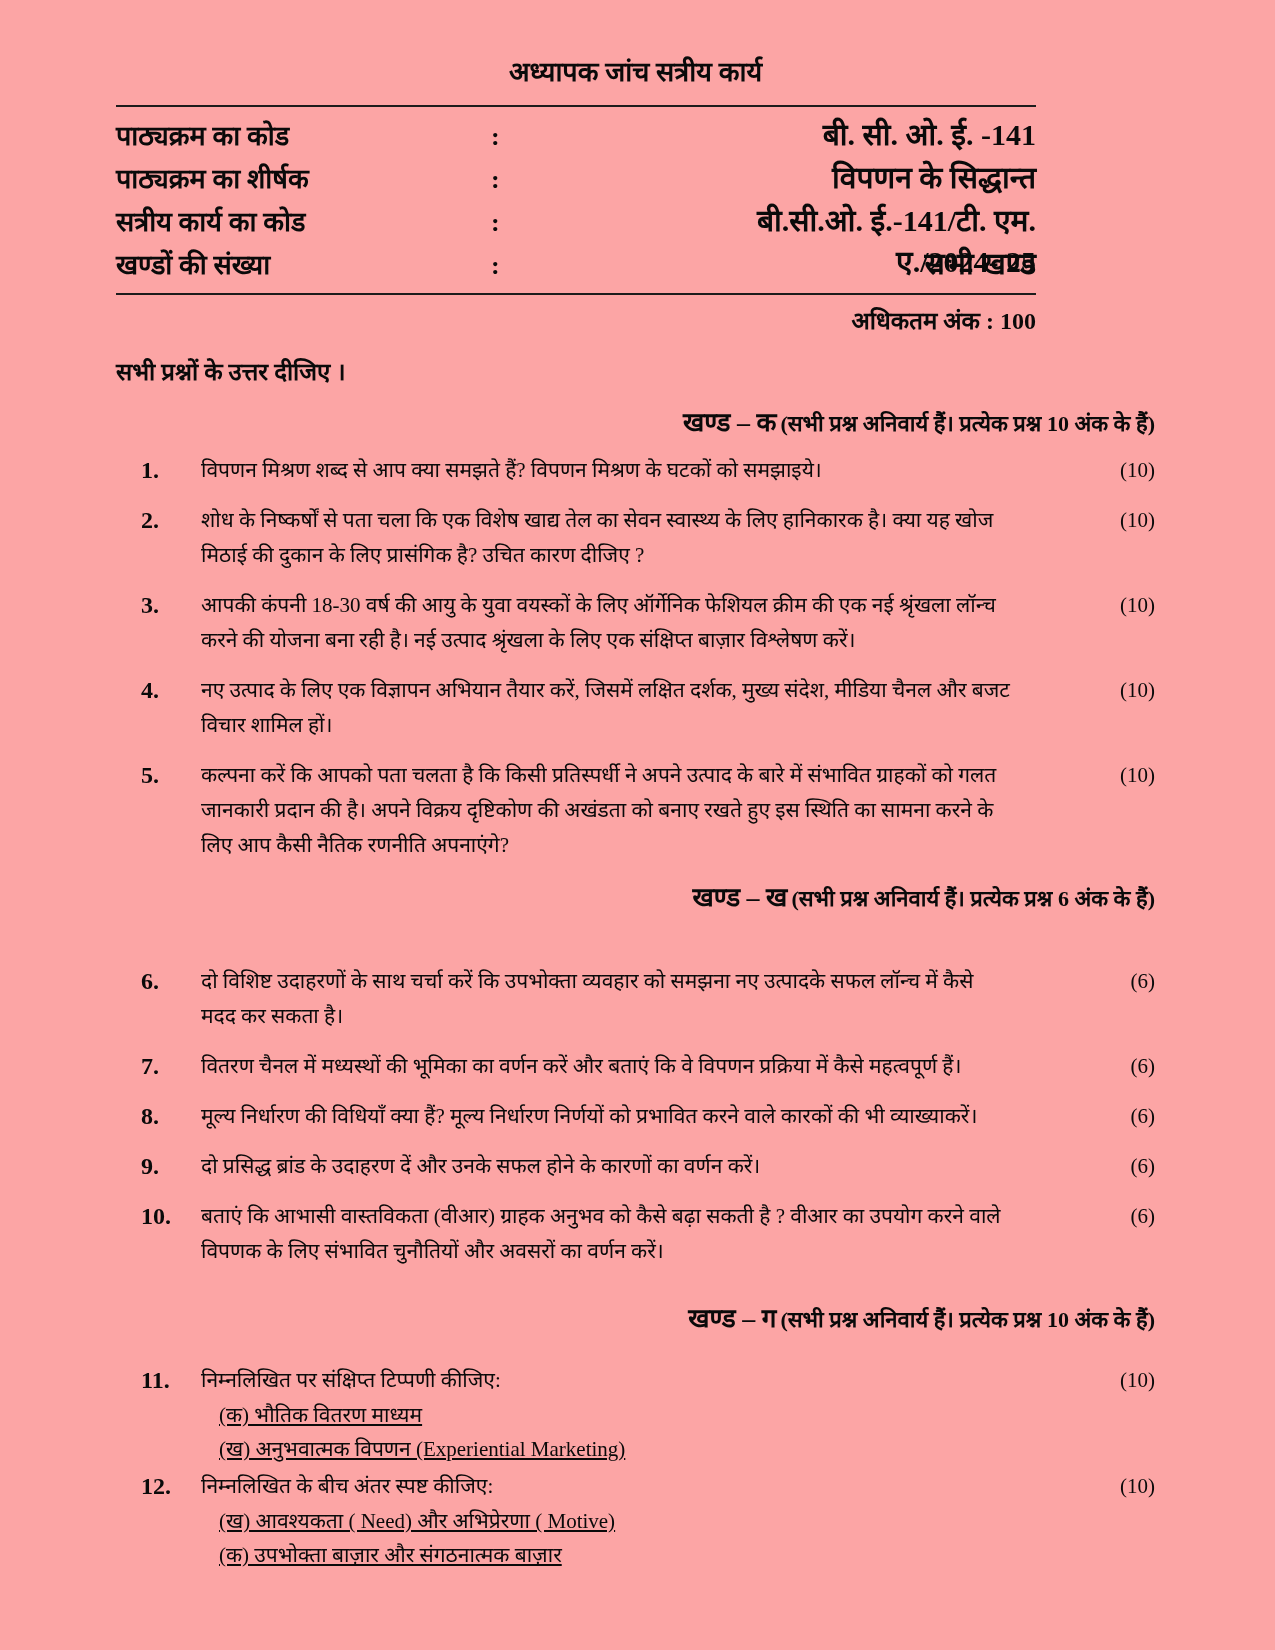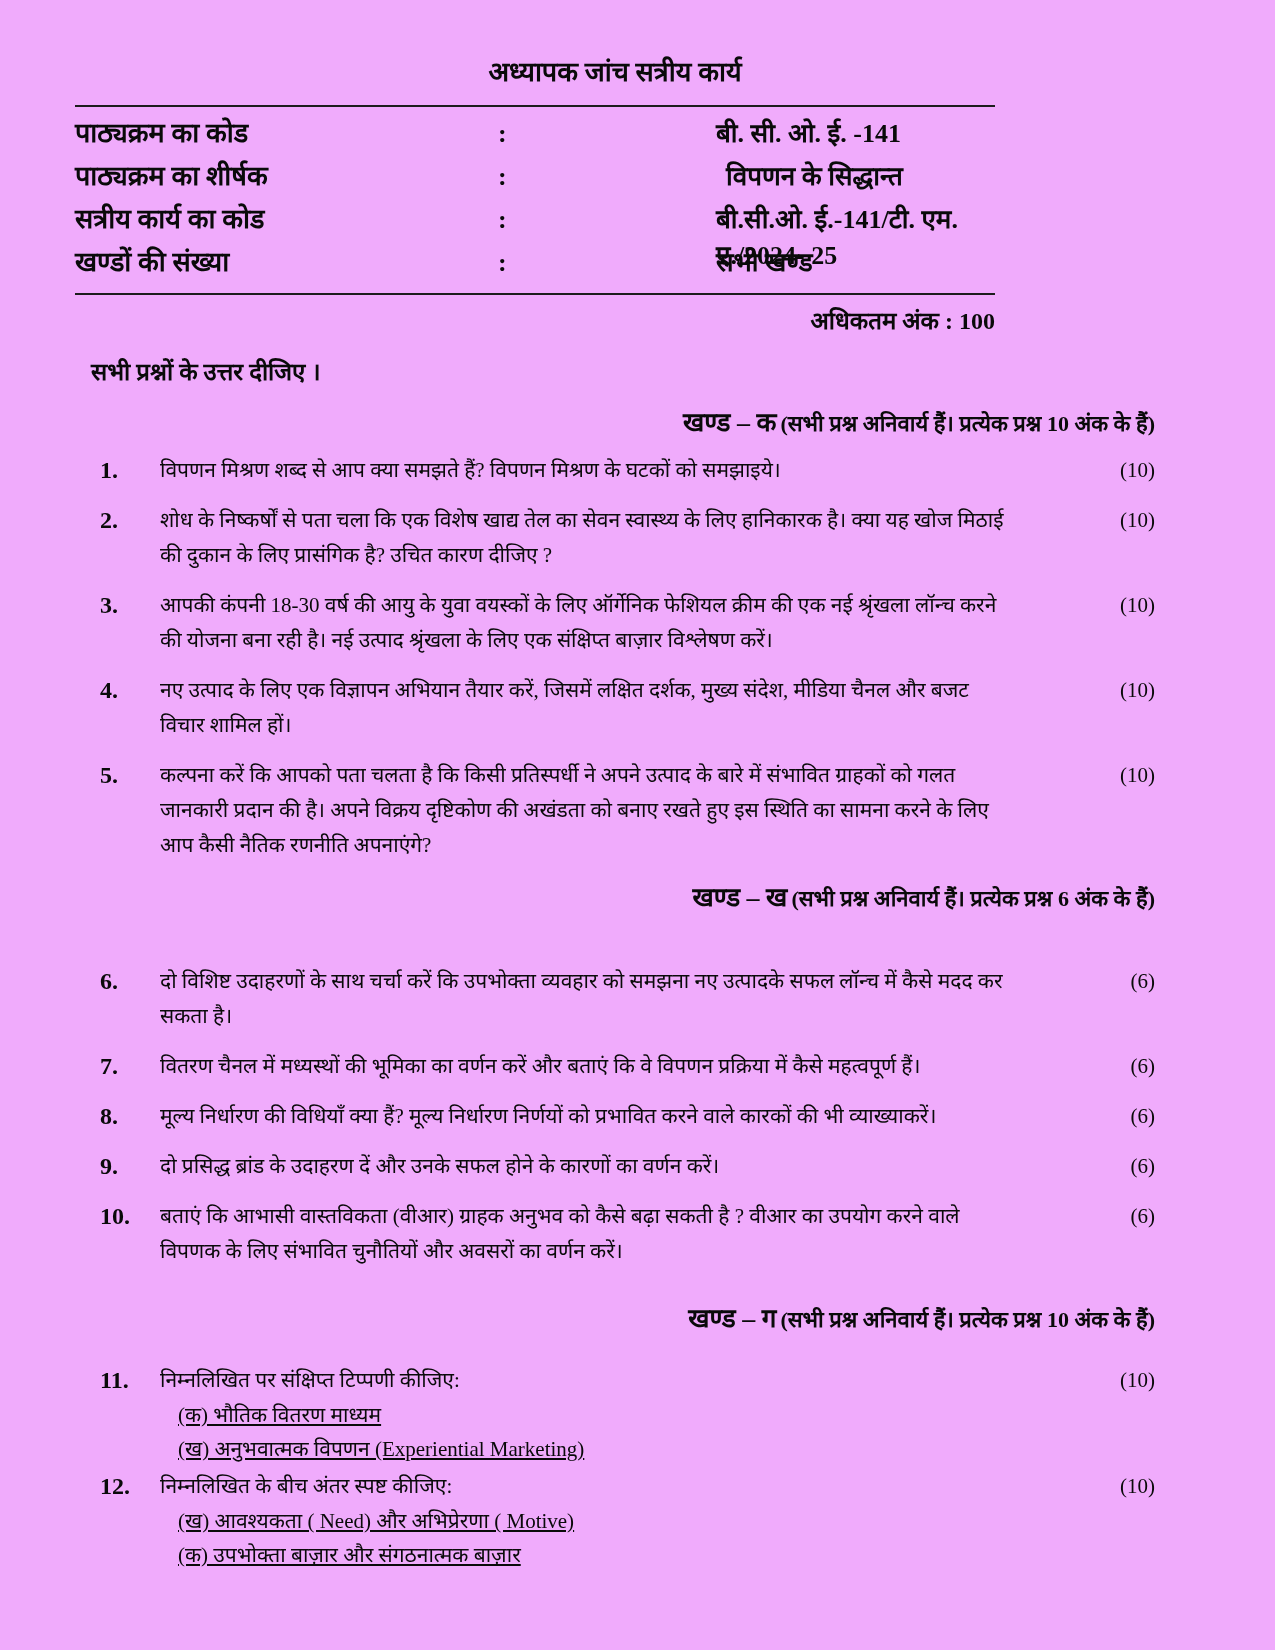--- a/index.html
+++ b/index.html
@@ -1,24 +1,24 @@
 <!DOCTYPE html>
 <html lang="hi"><head>
 <meta charset="utf-8">
 <style>
   * { margin: 0; padding: 0; box-sizing: border-box; }
   html, body { background: #e8e8e8; }
   .page {
     width: 1275px;
     height: 1650px;
     margin: 0 auto;
-    background: #f0abfc;
+    background: #fca5a5;
     color: #0a0a0a;
     font-family: "Liberation Serif", "DejaVu Sans", serif;
-    padding: 52px 120px 0 75px;
+    padding: 52px 120px 0 116px;
     position: relative;
   }
   
   .title {
     text-align: center;
     font-size: 27px;
     font-weight: bold;
     margin-bottom: 16px;
   }
   .rule {
@@ -27,37 +27,35 @@
   }
   .meta {
     width: 920px;
     padding: 6px 0 8px 0;
   }
   .meta-row {
     display: grid;
     grid-template-columns: 375px 170px 1fr;
     align-items: baseline;
     height: 43px;
-    gap: 48px;
   }
   .meta-label { font-size: 27px; font-weight: bold; }
   .meta-colon { font-size: 26px; font-weight: bold; }
-  .meta-value { font-size: 26px; font-weight: bold; }
+  .meta-value { font-size: 30px; font-weight: bold; text-align: right; }
   .max-marks {
     width: 920px;
     text-align: right;
     font-size: 24px;
     font-weight: bold;
     margin-top: 8px;
   }
   .instruction {
     font-size: 24px;
     font-weight: bold;
     margin-top: 18px;
-    margin-left: 16px;
   }
   
   .section-head {
     text-align: right;
     font-weight: bold;
   }
   .section-head .sec-name { font-size: 26px; }
   .section-head .sec-note { font-size: 22px; }
   .sec-a { margin-top: 16px; margin-bottom: 14px; }
   .sec-b { margin-bottom: 50px; }

